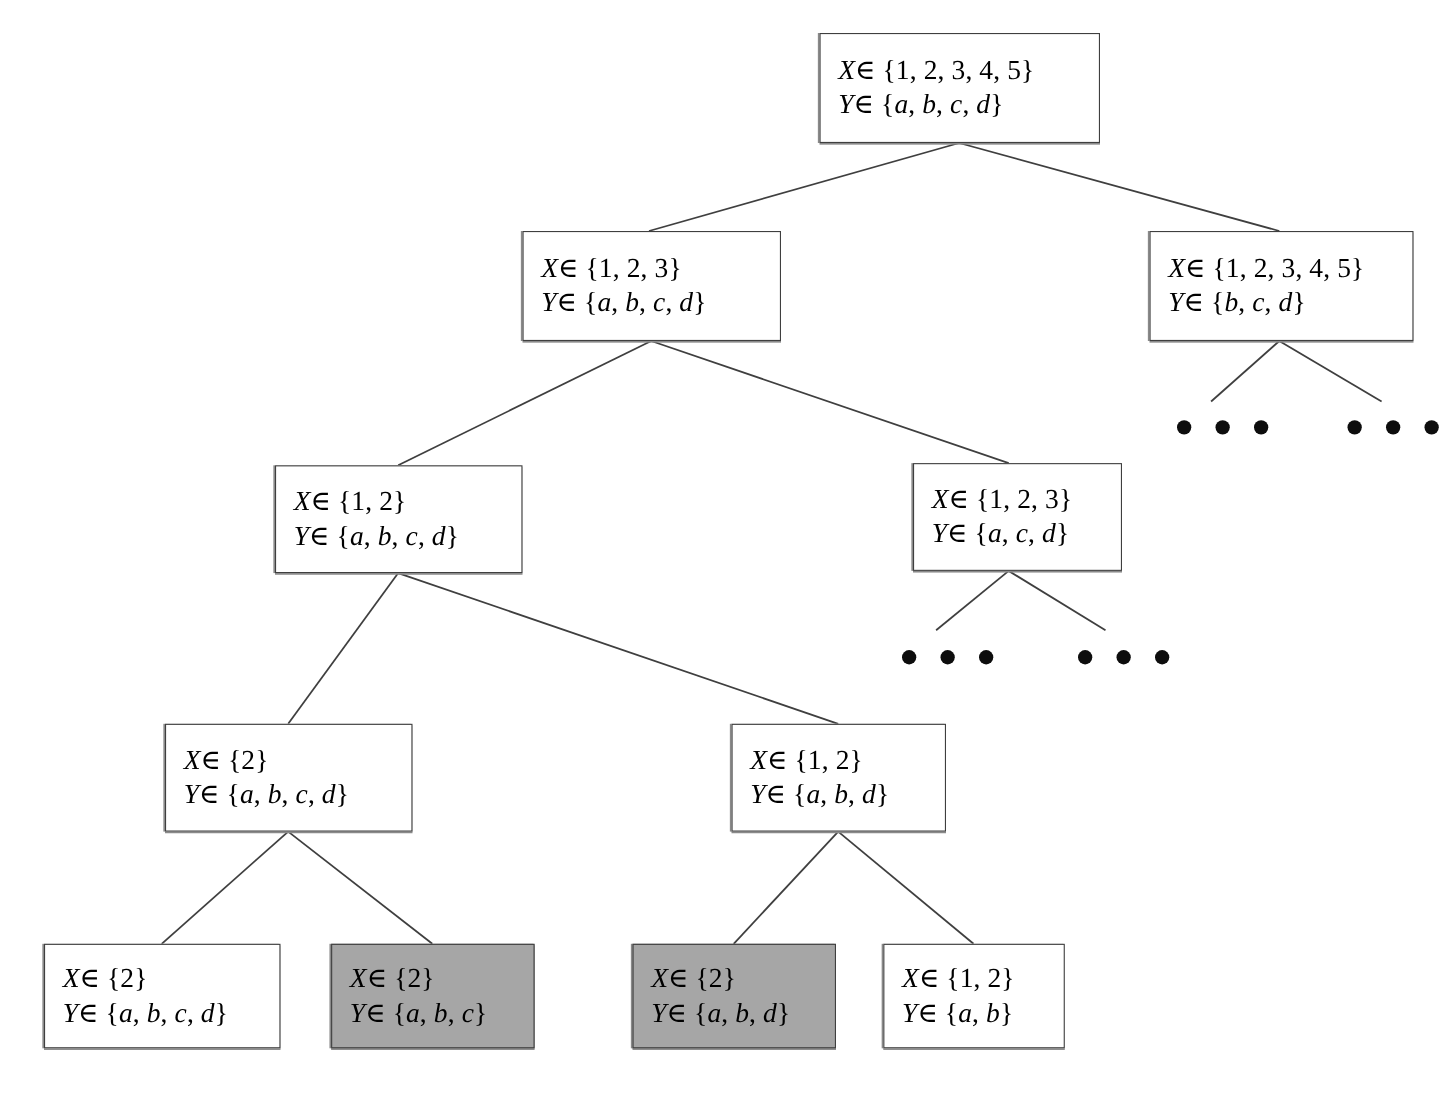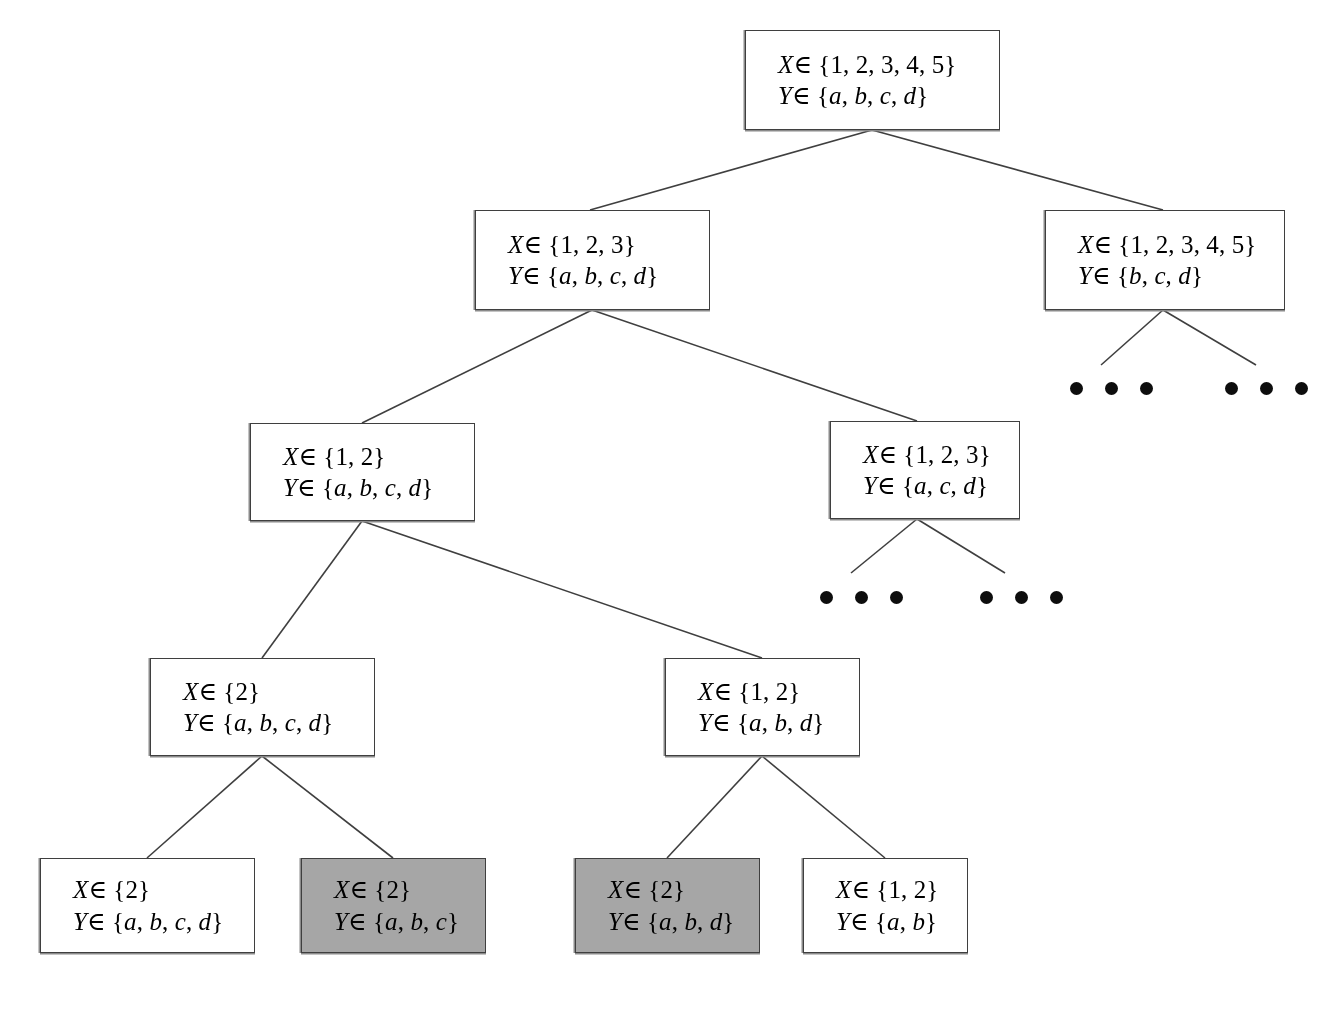--- a/index.html
+++ b/index.html
@@ -26,21 +26,21 @@
     pointer-events: none;
   }
   .node {
     position: absolute;
     box-sizing: border-box;
     border: 1px solid #3f3f3f;
     background: #ffffff;
     display: flex;
     flex-direction: column;
     justify-content: center;
-    padding-left: 32px;
+    padding-left: 16px;
     box-shadow: 0 1.5px 0 0 #8a8a8a, -1.5px 0 0 0 #8a8a8a;
     z-index: 2;
   }
   .node.shaded {
     background: #a6a6a6;
     border-color: #3f3f3f;
   }
   .node-line {
     font-size: 25px;
     line-height: 1.26;

